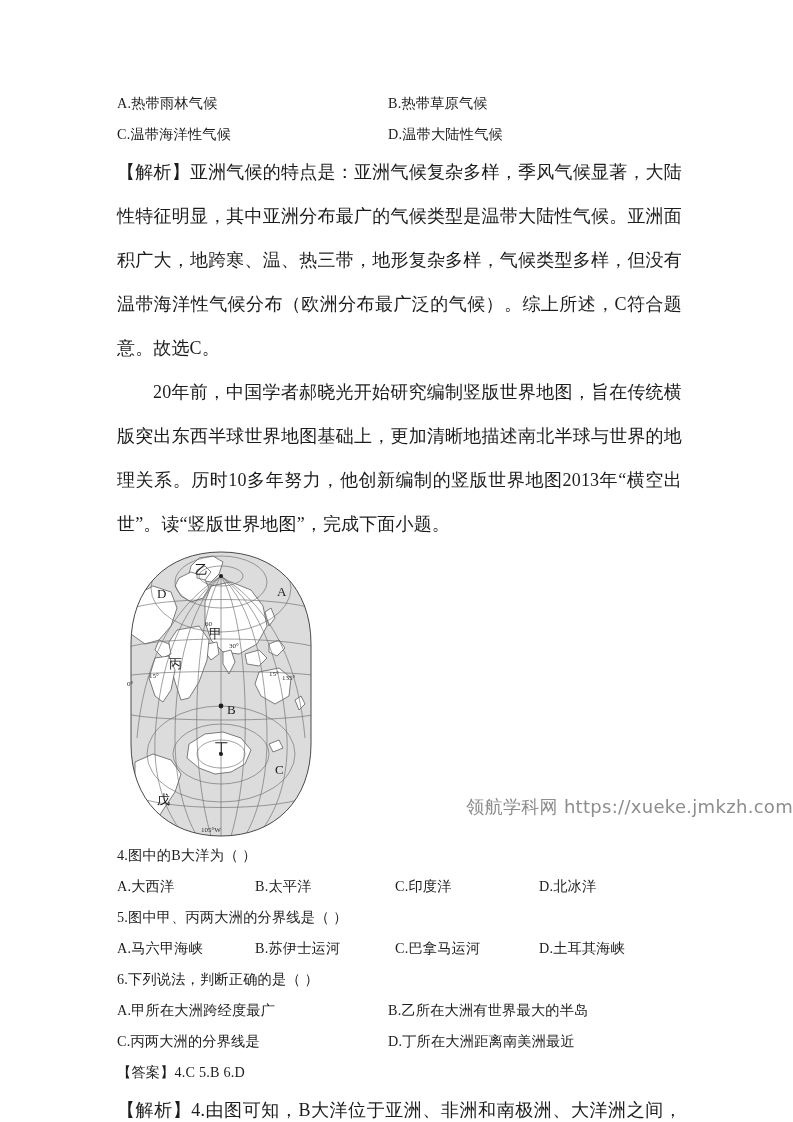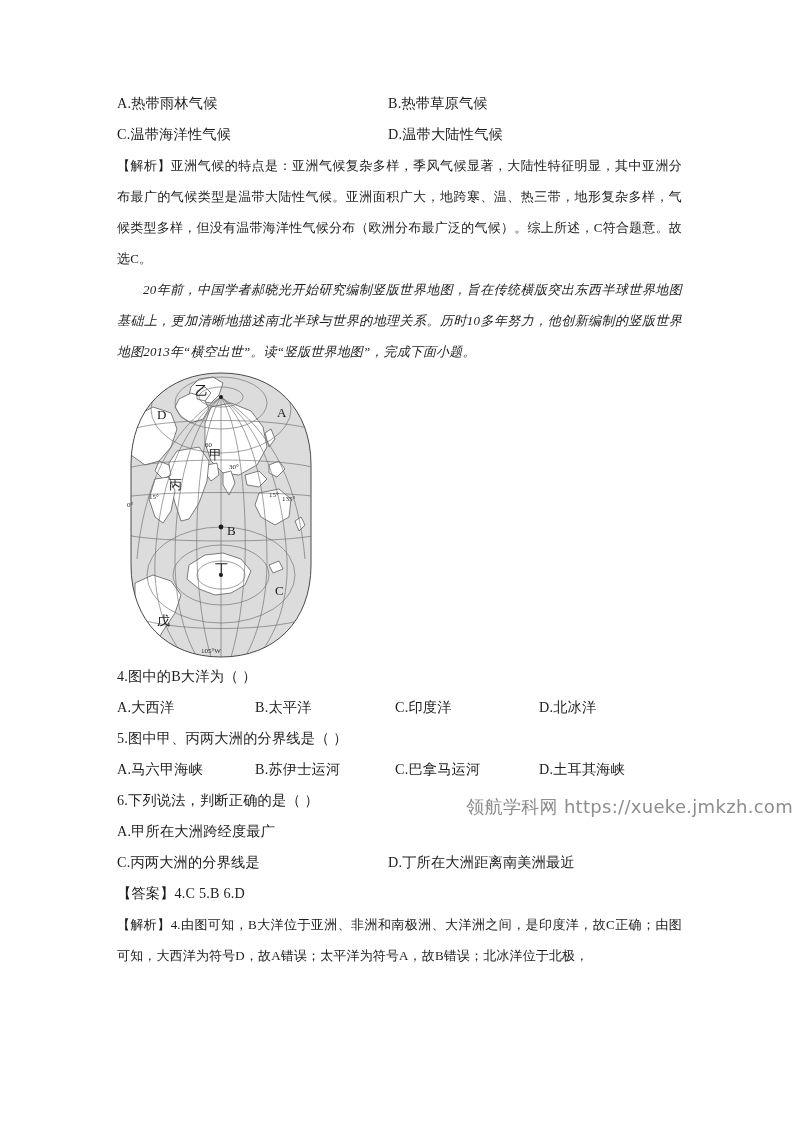--- a/index.html
+++ b/index.html
@@ -20,27 +20,27 @@
     top: 88px;
     width: 565px;
   }
   .line {
     font-size: 14.2px;
     line-height: 31px;
     letter-spacing: 0.2px;
     white-space: nowrap;
   }
   .para {
-    font-size: 13px;
-    line-height: 31px;
+    font-size: 18px;
+    line-height: 44px;
     letter-spacing: 0.15px;
     text-align: justify;
     text-justify: inter-ideograph;
   }
-  .para-indent { text-indent: 2em; font-style: italic; }
+  .para-indent { text-indent: 2em; }
 
   
   .opt2 { position: relative; height: 31px; }
   .opt2 .c1 { position:absolute; left:0; top:0; }
   .opt2 .c2 { position:absolute; left:271px; top:0; }
 
   
   .opt4 { position: relative; height: 31px; }
   .opt4 .c1 { position:absolute; left:0;    top:0; }
   .opt4 .c2 { position:absolute; left:138px;top:0; }
@@ -242,20 +242,21 @@
     <div class="opt4">
       <span class="line c1">A.马六甲海峡</span>
       <span class="line c2">B.苏伊士运河</span>
       <span class="line c3">C.巴拿马运河</span>
       <span class="line c4">D.土耳其海峡</span>
     </div>
 
     <div class="line q">6.下列说法，判断正确的是（      ）</div>
     <div class="opt2">
       <span class="line c1">A.甲所在大洲跨经度最广</span>
+      <span class="line c2">B.乙所在大洲有世界最大的半岛</span>
     </div>
     <div class="opt2">
       <span class="line c1">C.丙两大洲的分界线是</span>
       <span class="line c2">D.丁所在大洲距离南美洲最近</span>
     </div>
 
     <div class="line ans">【答案】4.C  5.B   6.D</div>
 
     <div class="para">【解析】4.由图可知，B大洋位于亚洲、非洲和南极洲、大洋洲之间，是印度洋，故C正确；由图可知，大西洋为符号D，故A错误；太平洋为符号A，故B错误；北冰洋位于北极，</div>
 

